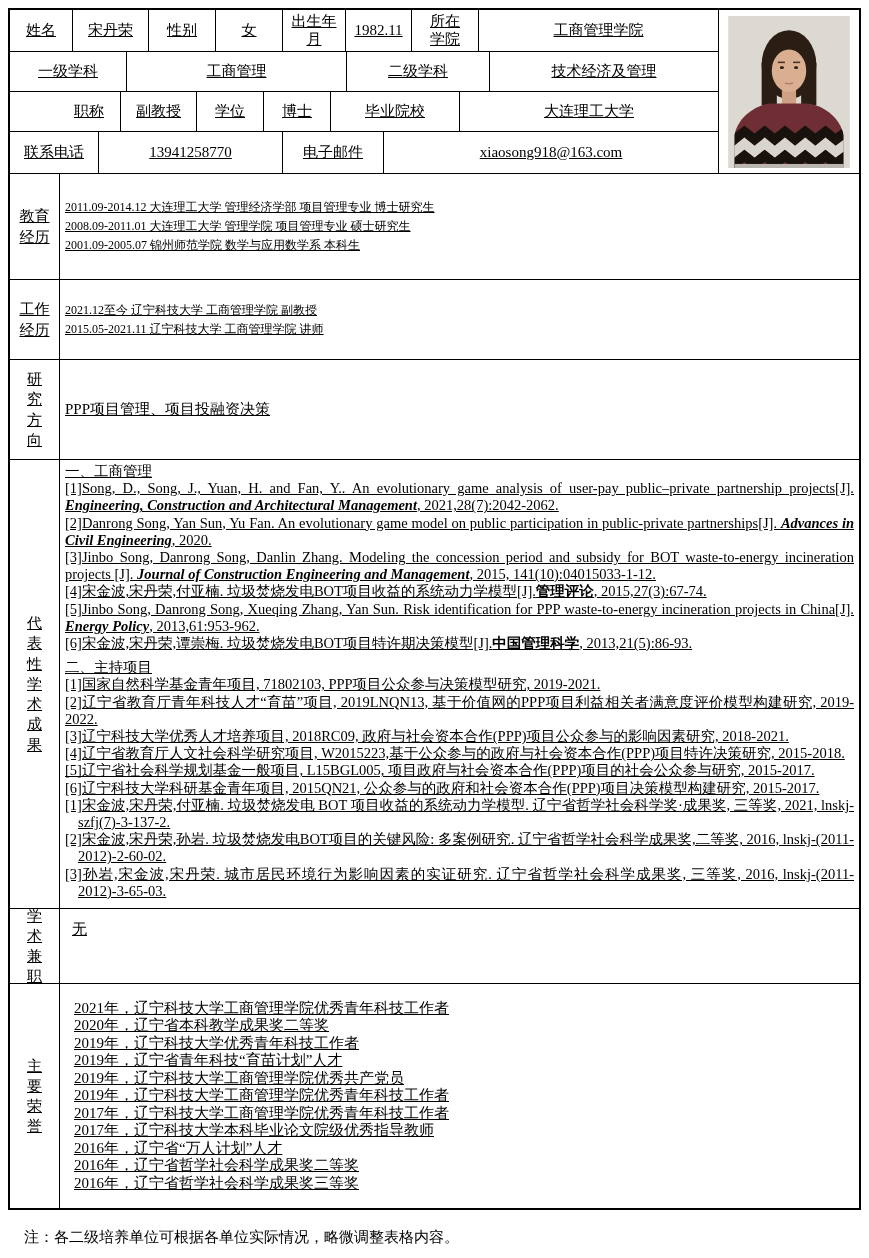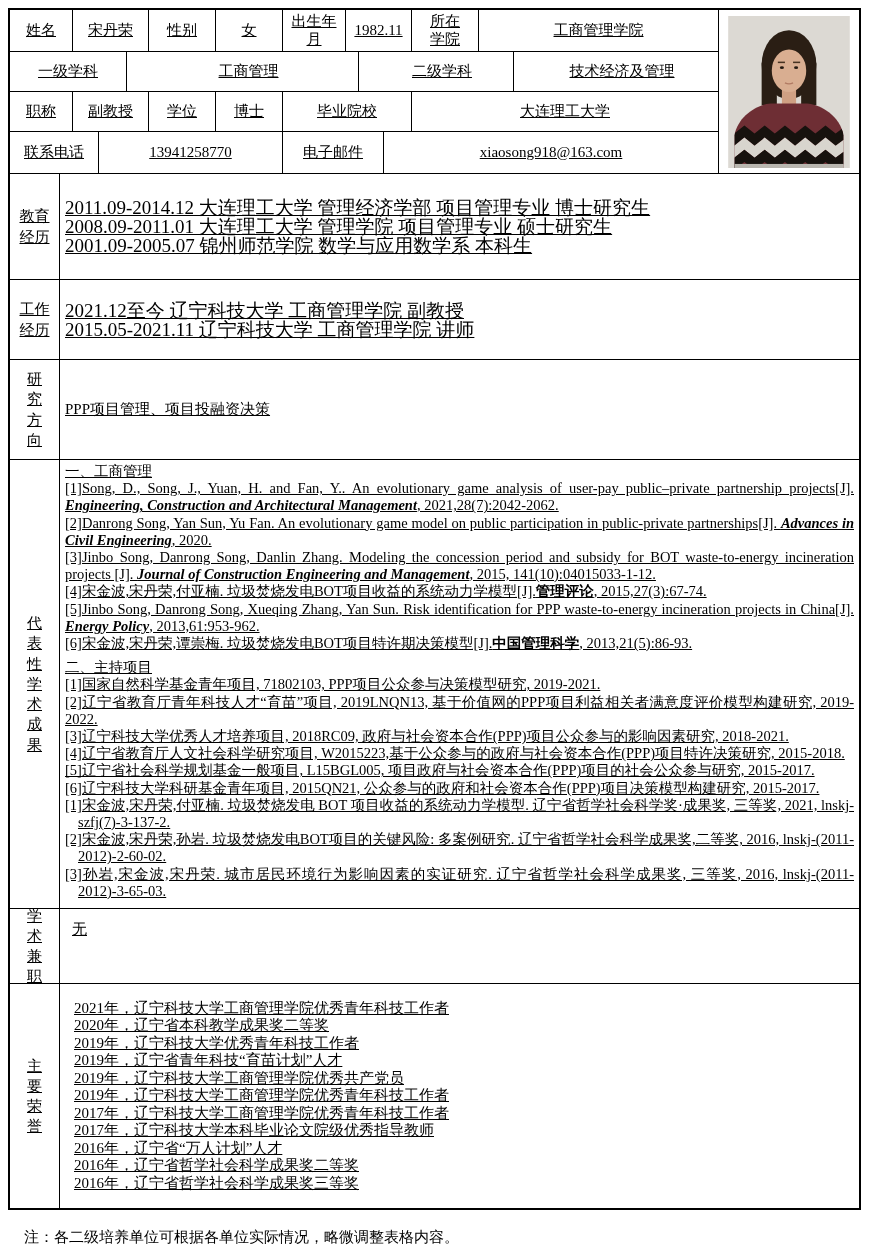--- a/index.html
+++ b/index.html
@@ -16,21 +16,21 @@
     border:2px solid #000;
     display:flex; flex-direction:column;
     background:#fff;
     text-decoration:underline;
   }
   
   .top { height:164px; border-bottom:1px solid #000; display:flex; }
   .top-left { width:709px; border-right:1px solid #000; display:flex; flex-direction:column; }
   .trow { display:flex; border-bottom:1px solid #000; }
   .trow:last-child { border-bottom:none; flex:1; }
-  .r1 { height:42px; } .r2 { height:40px;gap:12px; } .r3 { height:40px; }
+  .r1 { height:42px; } .r2 { height:40px; } .r3 { height:40px;padding-left:48px; }
   .cell {
     border-right:1px solid #000;
     display:flex; align-items:center; justify-content:center;
     text-align:center; font-size:15px; line-height:1.15;
     white-space:pre-line; padding:1px 2px; overflow:hidden;
   }
   .cell:last-child { border-right:none; flex:1; }
   .photo-cell { flex:1; display:flex; align-items:center; justify-content:center; background:#fff; }
   .photo-cell svg { display:block; }
   
@@ -39,21 +39,21 @@
   .label-cell {
     width:50px; border-right:1px solid #000;
     display:flex; align-items:center; justify-content:center;
     text-align:center; font-size:15px; line-height:1.35;
     white-space:pre-line;
   }
   .content { flex:1; overflow:hidden; }
   .v-center { display:flex; flex-direction:column; justify-content:center; }
   .sec-edu { height:106px; } .sec-work { height:80px; } .sec-res { height:100px; }
   .sec-ach { height:449px; } .sec-app { height:75px; }
-  .lines { font-size:19px; line-height:19px; padding-left:5px; padding-right:12px; }
+  .lines { font-size:12px; line-height:19px; padding-left:5px; padding-right:12px; }
   .sec-res .content { font-size:15px; padding-left:5px; }
   .sec-app .content { font-size:15px; padding:11px 0 0 12px; }
   .honors-lines { font-size:15px; line-height:17.5px; padding-left:14px; }
   
   .ach-body { padding:3px 5px 0 5px; font-size:14.5px; line-height:17.2px; text-align:justify; }
   .ach-head { text-align:left; }
   .ach-head.gap { margin-top:7px; }
   .pub, .proj { text-align:justify; }
   .award { padding-left:13px; text-indent:-13px; text-align:justify; }
   .b { font-weight:bold; }

